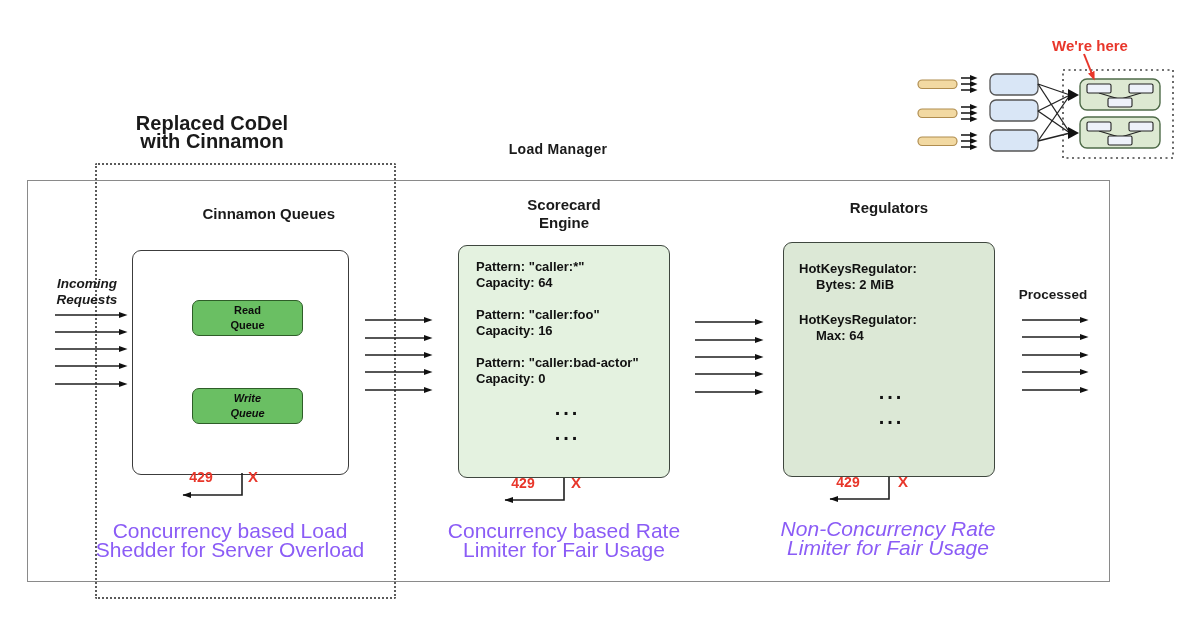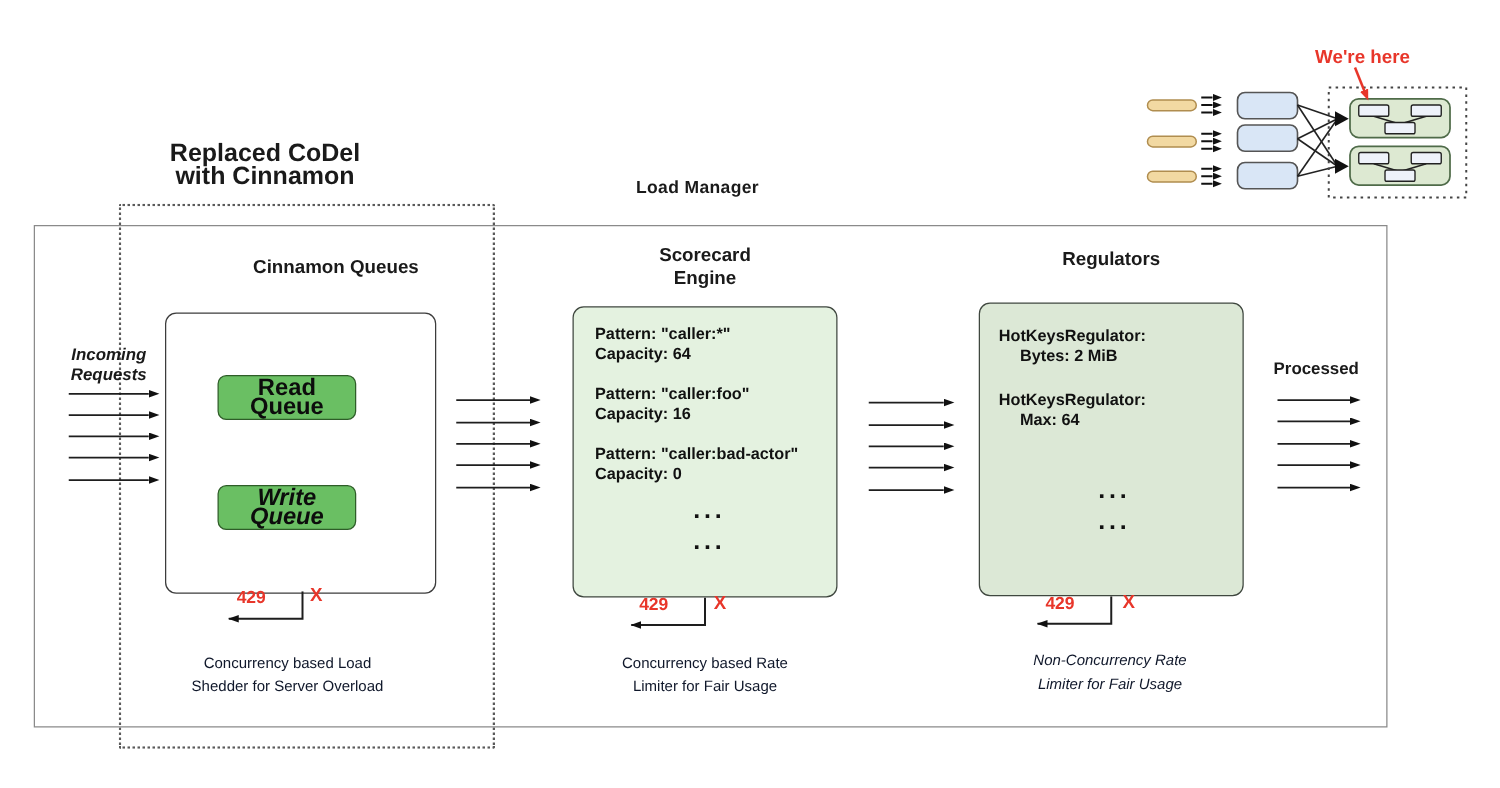--- a/index.html
+++ b/index.html
@@ -8,27 +8,27 @@
   .abs{position:absolute;}
   .pre{white-space:pre-line;}
   .ctr{text-align:center;}
 
   .annotation{left:92px;top:114px;width:240px;font-size:20px;line-height:18px;font-weight:bold;}
   .dashed-box{left:95px;top:163px;width:297px;height:432px;border:2px dotted #5a5a5a;border-radius:2px;}
   .outer-box{left:27px;top:180px;width:1081px;height:400px;border:1.5px solid #8a8a8a;}
   .main-title{left:408px;top:141px;width:300px;font-size:14px;font-weight:bold;letter-spacing:.3px;}
 
   .col-title{font-size:15px;line-height:18px;font-weight:bold;}
-  .caption{font-size:12px;line-height:19px;color:#0f172a;}
+  .caption{font-size:21px;line-height:19px;color:#8b5cf6;}
 
   .cinnamon-box{left:132px;top:250px;width:215px;height:223px;background:#fff;
                 border:1.6px solid #3c3c3c;border-radius:9px;}
-  .queue-btn{left:174px;width:111px;height:36px;background:#6abf63;border:1.5px solid #2e5d28;
+  .queue-btn{left:192px;width:111px;height:36px;background:#6abf63;border:1.5px solid #2e5d28;
              border-radius:7px;display:flex;align-items:center;justify-content:center;
-             font-size:19px;line-height:15px;font-weight:bold;color:#0c0c0c;box-sizing:border-box;}
+             font-size:11px;line-height:15px;font-weight:bold;color:#0c0c0c;box-sizing:border-box;}
 
   .green-box{width:212px;background:#e4f2e0;border:1.6px solid #3f473f;border-radius:9px;box-sizing:border-box;}
   .reg-box{background:#dce8d6;}
   .box-text{font-size:13px;line-height:15.5px;font-weight:bold;color:#111;}
   .entry{margin-bottom:17px;}
   .reg-entry{margin-bottom:20px;}
   .reg-val{padding-left:17px;}
   .ellipsis{font-size:20px;font-weight:bold;letter-spacing:3px;line-height:11px;text-align:center;color:#111;}
 
   .side-label{font-size:13.5px;line-height:16px;font-weight:bold;}

